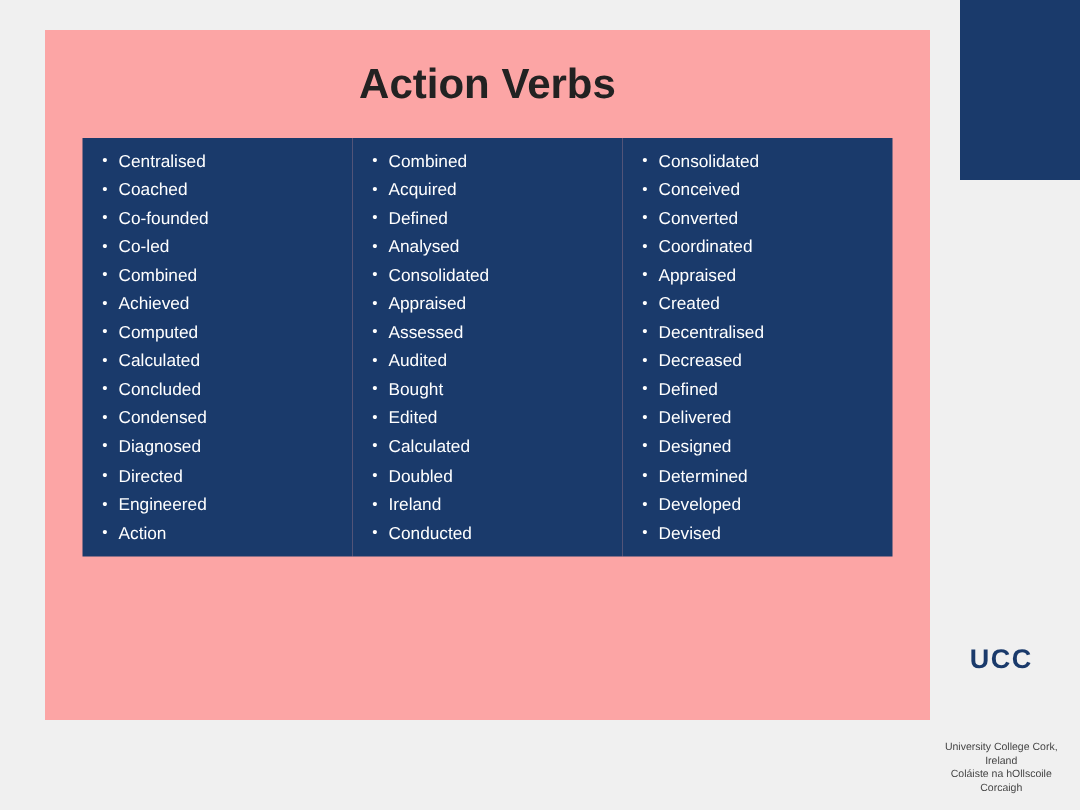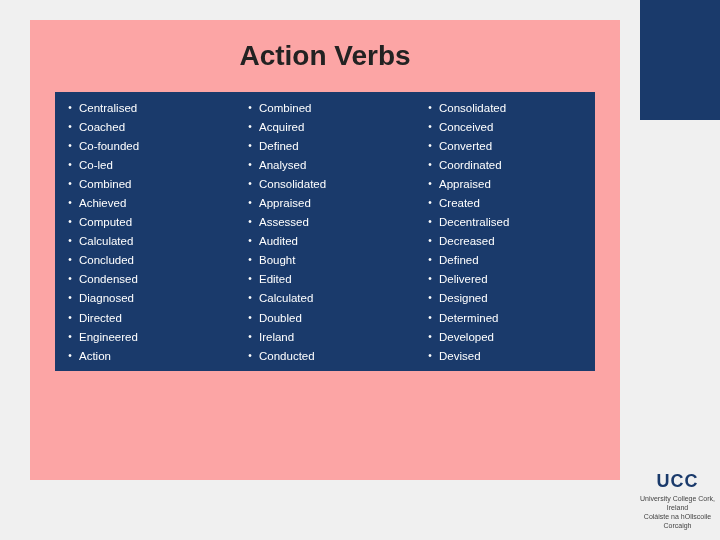--- a/index.html
+++ b/index.html
@@ -73,27 +73,28 @@
       width: 10px;
       min-width: 10px;
       font-size: 10px;
       margin-right: 4px;
       margin-top: 1px;
     }
     
     .logo-area {
       position: absolute;
       bottom: 10px;
-      right: 0;
+      right: 10px;
       width: 85px;
       height: 50px;
       display: flex;
       flex-direction: column;
       align-items: center;
       justify-content: flex-end;
+      gap: 42px;
     }
     .logo-shield {
       width: 36px;
       height: 36px;
     }
     .logo-text {
       font-size: 7px;
       color: #444;
       text-align: center;
       line-height: 1.3;

